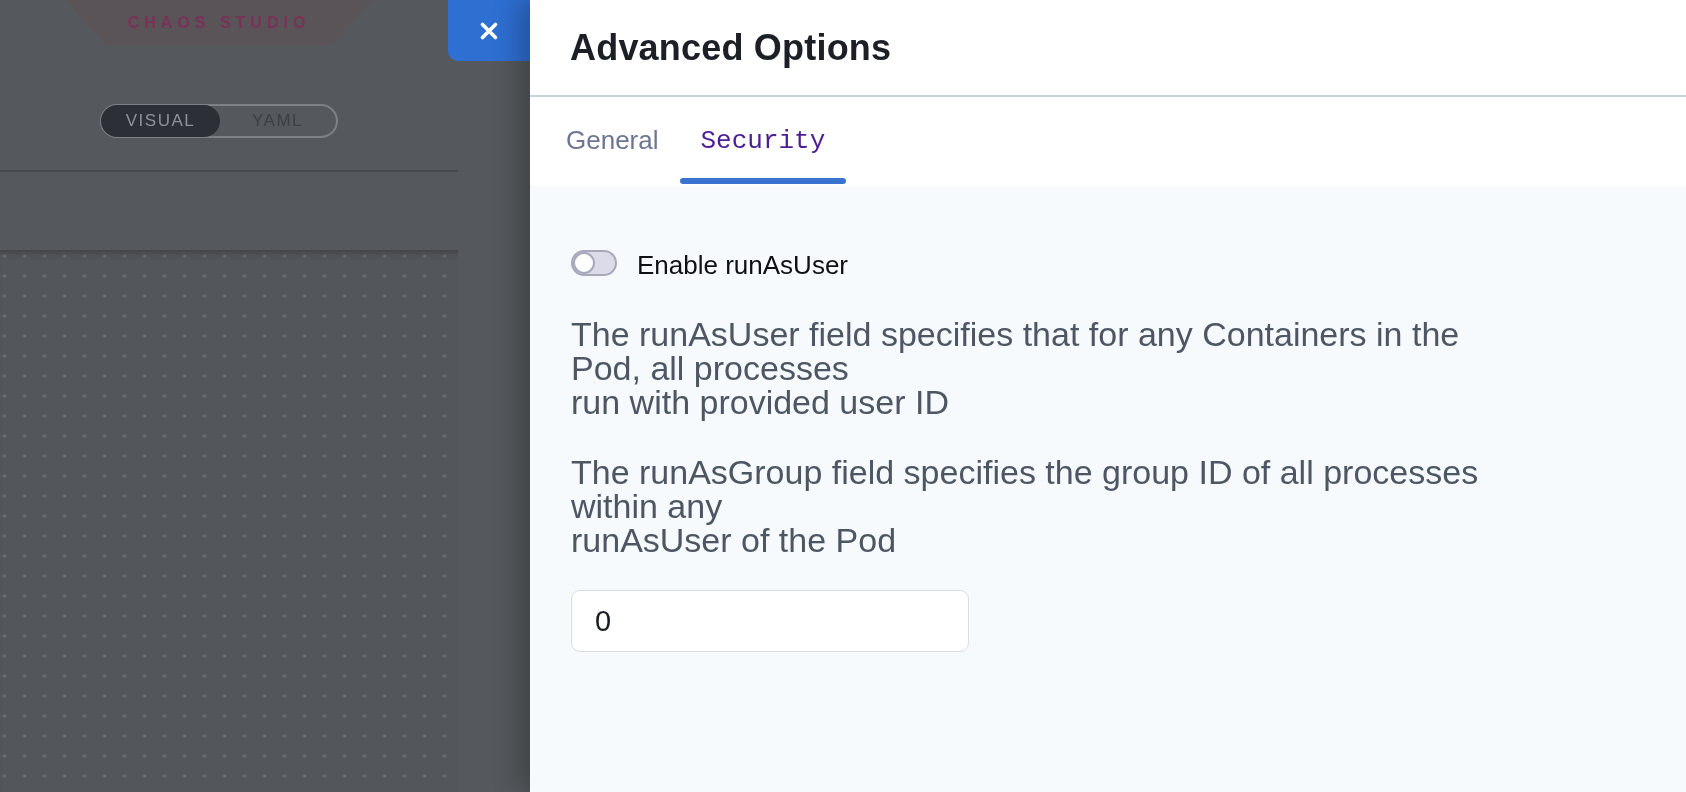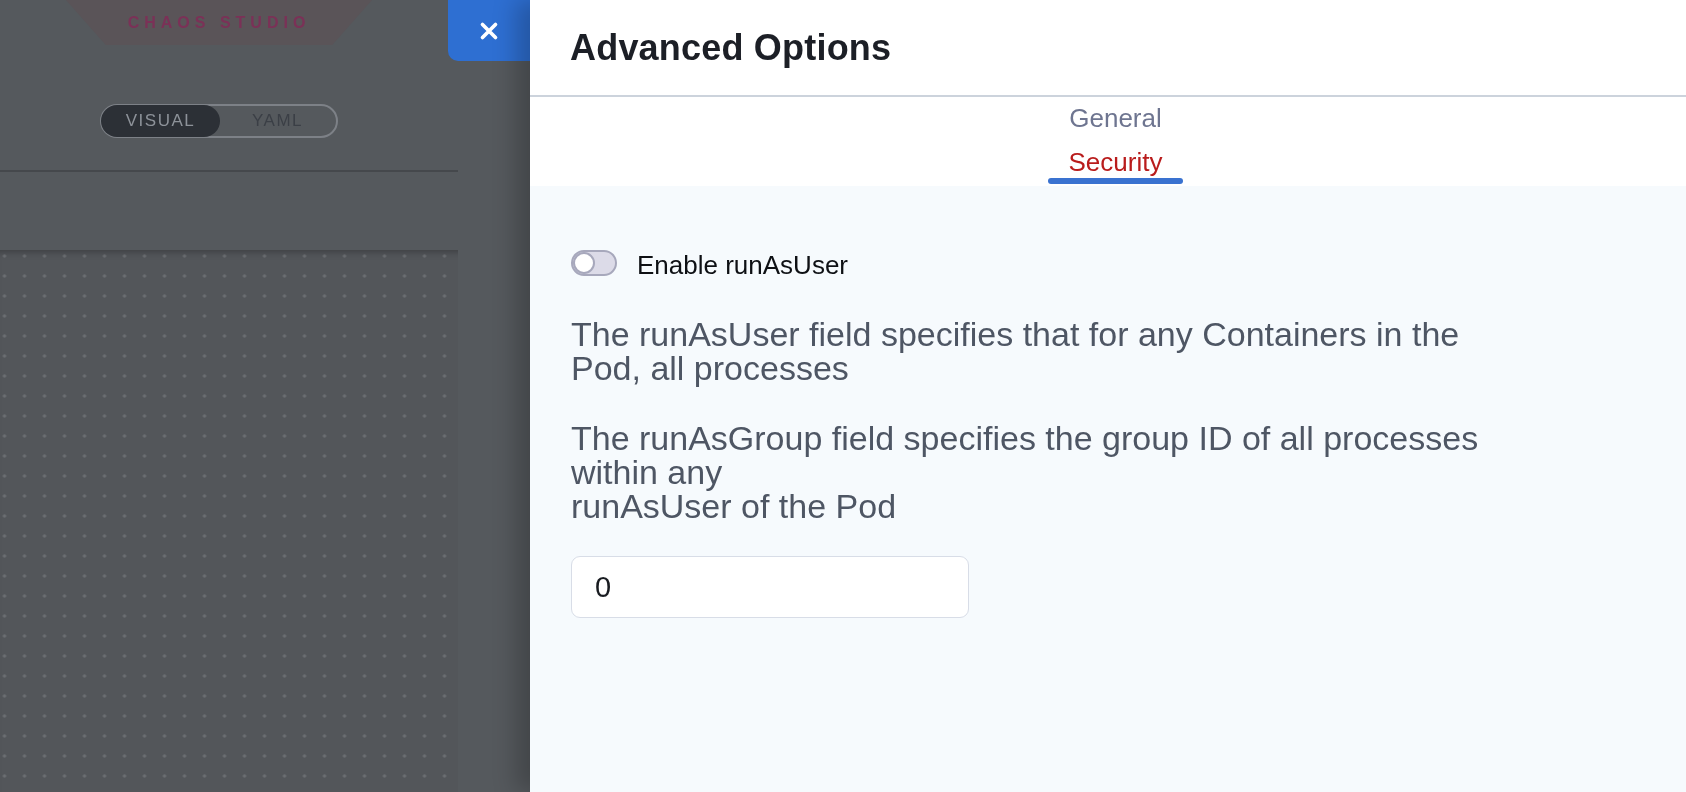--- a/index.html
+++ b/index.html
@@ -37,24 +37,24 @@
                cursor:pointer; }
 
   
   .drawer { position:absolute; left:530px; top:0; width:1156px; height:792px;
             background:#ffffff; box-shadow:-14px 0 22px rgba(0,0,0,0.22); }
   .drawer-header { height:97px; border-bottom:2px solid #ccd3dc;
                    display:flex; align-items:center; padding-left:40px; }
   .drawer-title { font-size:36px; font-weight:700; color:#1c1f26;
                   letter-spacing:0.2px; }
   .tabs { height:87px; display:flex; align-items:center; padding-left:15px;
-          background:#ffffff;flex-direction:column; }
+          background:#ffffff; }
   .tab { position:relative; height:100%; display:flex; align-items:center;
          padding:0 21px; font-size:26px; color:#6e7590; cursor:pointer; }
-  .tab.active { color:#b91c1c; }
+  .tab.active { color:#4c1d95;font-family:Liberation Mono, monospace; }
   .tab.active::after { content:""; position:absolute; left:0; right:0; bottom:0;
                        height:6px; border-radius:4px; background:#3a72d0; }
 
   .drawer-body { position:absolute; left:0; top:186px; width:1156px; bottom:0;
                  background:#f6fafd; padding:64px 40px 0 41px; }
 
   .toggle-row { display:flex; align-items:flex-start; }
   .toggle { position:relative; width:46px; height:26px; border-radius:13px;
             cursor:pointer; flex:none; }
   .toggle.off { background:#dcdbe8; border:2px solid #a7a8bc; }
@@ -114,20 +114,21 @@
   <div class="drawer-body">
 
     <div class="toggle-row">
       <div class="toggle off">
         <div class="knob"></div>
       </div>
       <div class="toggle-label">Enable runAsUser</div>
     </div>
     <div class="desc">
       <div>The runAsUser field specifies that for any Containers in the Pod, all processes</div>
+      <div>run with provided user ID</div>
     </div>
 
     <div class="desc desc2">
       <div>The runAsGroup field specifies the group ID of all processes within any</div>
       <div>runAsUser of the Pod</div>
     </div>
 
     <input class="num-input" type="text" value="0" style="">
 
   </div>

